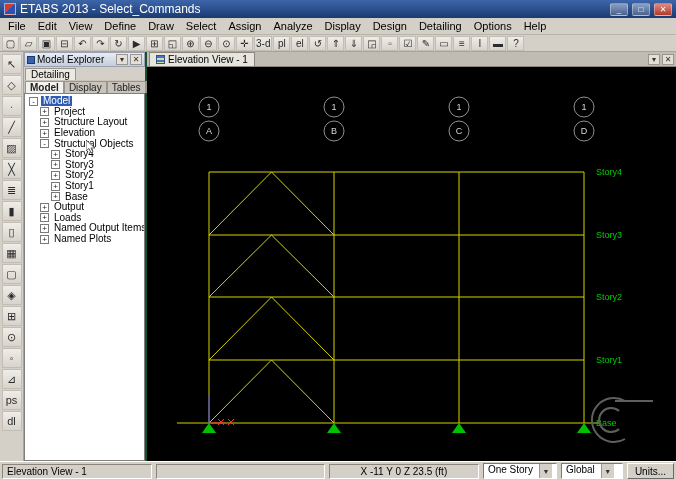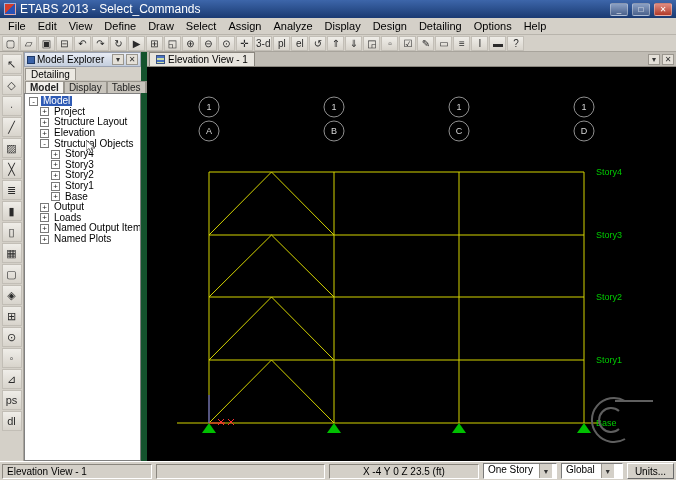--- a/index.html
+++ b/index.html
@@ -21,21 +21,21 @@
   
   .toolbar{height:17px;display:flex;align-items:center;background:#d4d0c8;border-bottom:1px solid #a8a49c;flex:0 0 17px;padding-left:2px;gap:1px}
   .tb-btn{min-width:17px;height:15px;line-height:14px;text-align:center;font-size:10px;color:#2b2b2b;border:1px solid #c2beb6;background:linear-gradient(#efede8,#d8d4cc);padding:0 1px;white-space:nowrap}
 
   
   .main{flex:1;display:flex;min-height:0}
   .left-rail{width:24px;flex:0 0 24px;background:#d4d0c8;border-right:1px solid #a8a49c;display:flex;flex-direction:column;align-items:center;padding-top:2px;gap:1px}
   .rail-btn{width:20px;height:20px;line-height:18px;text-align:center;font-size:11px;color:#2b2b2b;border:1px solid #c2beb6;background:linear-gradient(#efede8,#d8d4cc)}
 
   
-  .explorer{width:123px;flex:0 0 123px;background:#d4d0c8;border-right:6px solid #14532d;display:flex;flex-direction:column;min-height:0}
+  .explorer{width:123px;flex:0 0 123px;background:#d4d0c8;border-right:2px solid #14532d;display:flex;flex-direction:column;min-height:0}
   .exp-header{height:15px;flex:0 0 15px;display:flex;align-items:center;gap:2px;background:linear-gradient(#e8ecf4,#c4cede);border:1px solid #9aa2b2;padding:0 2px;font-size:10px}
   .exp-hicon{width:8px;height:8px;background:#3a62a8;border:1px solid #1c3868;flex:0 0 8px}
   .exp-title{flex:1;white-space:nowrap;overflow:hidden;font-size:10px}
   .exp-btn{width:12px;height:11px;line-height:10px;font-size:8px;text-align:center;color:#333;background:#e4e0d8;border:1px solid #9a968e}
   .exp-subtab-row{height:13px;flex:0 0 13px;display:flex;align-items:flex-end;background:#d4d0c8;padding-left:1px}
   .exp-subtab{font-size:10px;padding:0 5px;background:#ece9e2;border:1px solid #9a968e;border-bottom:none;height:12px;line-height:12px}
   .exp-tabs{height:13px;flex:0 0 13px;display:flex;align-items:flex-end;background:#c8c4bc;padding-left:1px}
   .exp-tab{font-size:10px;padding:0 4px;height:12px;line-height:12px;background:#c8c4bc;border:1px solid #9a968e;border-bottom:none;color:#222}
   .exp-tab.selected{background:#f4f2ee;font-weight:bold}
   .tree{flex:1;background:#fff;border:1px solid #808080;overflow:hidden;padding:2px 0 0 2px}
@@ -330,21 +330,21 @@
             <line x1="468" y1="334" x2="506" y2="334"></line>
           </g>
         </svg>
       </div>
     </div>
   </div>
 
   <div class="statusbar">
     <span class="sb-cell sb-left">Elevation View - 1</span>
     <span class="sb-cell sb-fill"></span>
-    <span class="sb-cell sb-coords">X -4  Y 0  Z 23.5 (ft)</span>
+    <span class="sb-cell sb-coords">X -11  Y 0  Z 23.5 (ft)</span>
     <span class="sb-combo combo-story">
       <span>One Story</span>
       <span class="dd">▼</span>
     </span>
     <span class="sb-combo combo-csys">
       <span>Global</span>
       <span class="dd">▼</span>
     </span>
     <span class="sb-btn">Units...</span>
   </div>

